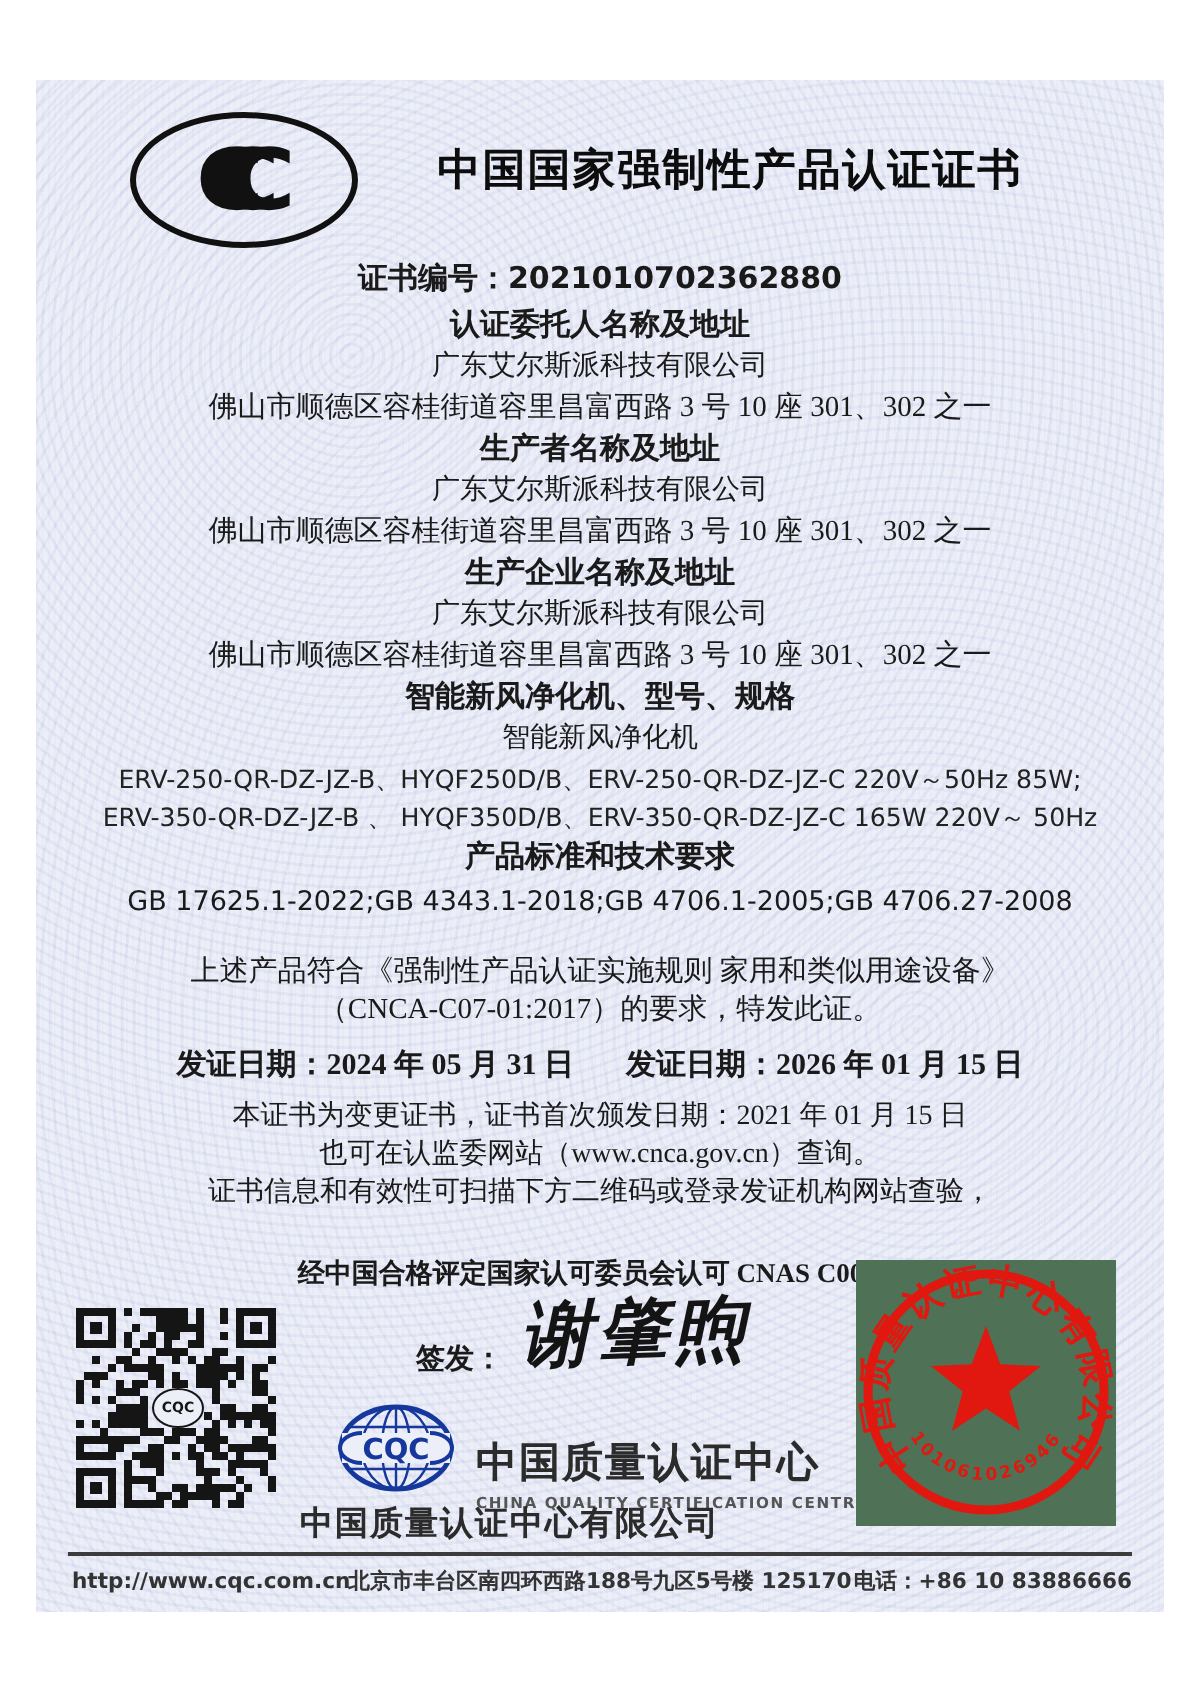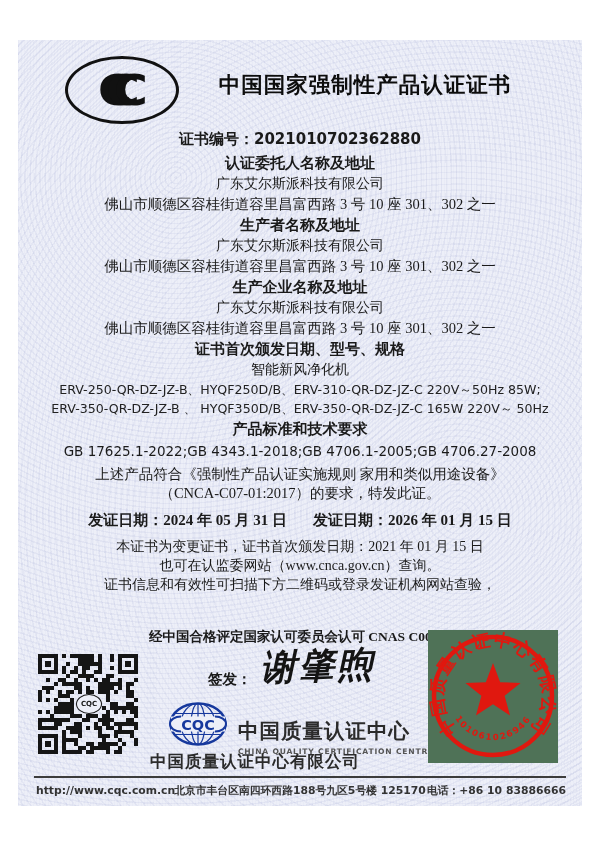--- a/index.html
+++ b/index.html
@@ -33,21 +33,21 @@
   
   .content{position:absolute;left:12px;right:12px;top:90px;text-align:center;}
   .certno{font-size:15px;font-weight:bold;margin-bottom:4px;
     font-family:"DejaVu Sans","Liberation Sans",sans-serif;}
   .certno .lbl{font-family:"Liberation Serif","DejaVu Serif",serif;}
   .sec-h{font-size:15px;font-weight:bold;line-height:21px;margin-top:1px;}
   .line{font-size:14px;line-height:20px;}
   .addr{font-size:14.5px;}
   .models{font-family:"DejaVu Sans","Liberation Sans",sans-serif;font-size:12.6px;line-height:19px;color:#222;}
   .gb{font-family:"DejaVu Sans","Liberation Sans",sans-serif;font-size:13.5px;line-height:20px;margin-top:1px;}
-  .statement{font-size:14.5px;line-height:19px;margin-top:4px;}
+  .statement{font-size:14.5px;line-height:19px;margin-top:16px;}
   .dates{font-size:15px;margin-top:8px;font-weight:bold;}
   .dates .gap{display:inline-block;width:26px;}
   .notes{font-size:14px;line-height:19px;margin-top:7px;}
   
   .accreditation{position:absolute;left:0;right:0;top:588px;text-align:center;font-size:13.5px;font-weight:bold;}
   .qr{position:absolute;left:20px;top:614px;width:100px;height:100px;}
   .qr i{position:absolute;width:4px;height:4px;background:#151515;}
   .qr .finder{position:absolute;width:20px;height:20px;border:4px solid #151515;box-sizing:border-box;background:transparent;}
   .qr .finder::after{content:"";position:absolute;left:3px;top:3px;width:6px;height:6px;background:#151515;}
   .qr .f-tl{left:0;top:0}.qr .f-tr{right:0;top:0}.qr .f-bl{left:0;bottom:0}
@@ -93,23 +93,23 @@
     <div class="line addr">佛山市顺德区容桂街道容里昌富西路 3 号 10 座 301、302 之一</div>
 
     <div class="sec-h">生产者名称及地址</div>
     <div class="line">广东艾尔斯派科技有限公司</div>
     <div class="line addr">佛山市顺德区容桂街道容里昌富西路 3 号 10 座 301、302 之一</div>
 
     <div class="sec-h">生产企业名称及地址</div>
     <div class="line">广东艾尔斯派科技有限公司</div>
     <div class="line addr">佛山市顺德区容桂街道容里昌富西路 3 号 10 座 301、302 之一</div>
 
-    <div class="sec-h">证书首次颁发日期、型号、规格</div>
+    <div class="sec-h">智能新风净化机、型号、规格</div>
     <div class="line">智能新风净化机</div>
-    <div class="models">ERV-250-QR-DZ-JZ-B、HYQF250D/B、ERV-310-QR-DZ-JZ-C 220V～50Hz 85W;</div>
+    <div class="models">ERV-250-QR-DZ-JZ-B、HYQF250D/B、ERV-250-QR-DZ-JZ-C 220V～50Hz 85W;</div>
     <div class="models">ERV-350-QR-DZ-JZ-B 、 HYQF350D/B、ERV-350-QR-DZ-JZ-C 165W 220V～ 50Hz</div>
 
     <div class="sec-h">产品标准和技术要求</div>
     <div class="gb">GB 17625.1-2022;GB 4343.1-2018;GB 4706.1-2005;GB 4706.27-2008</div>
 
     <div class="statement">
       <div>上述产品符合《强制性产品认证实施规则 家用和类似用途设备》</div>
       <div>（CNCA-C07-01:2017）的要求，特发此证。</div>
     </div>
 

